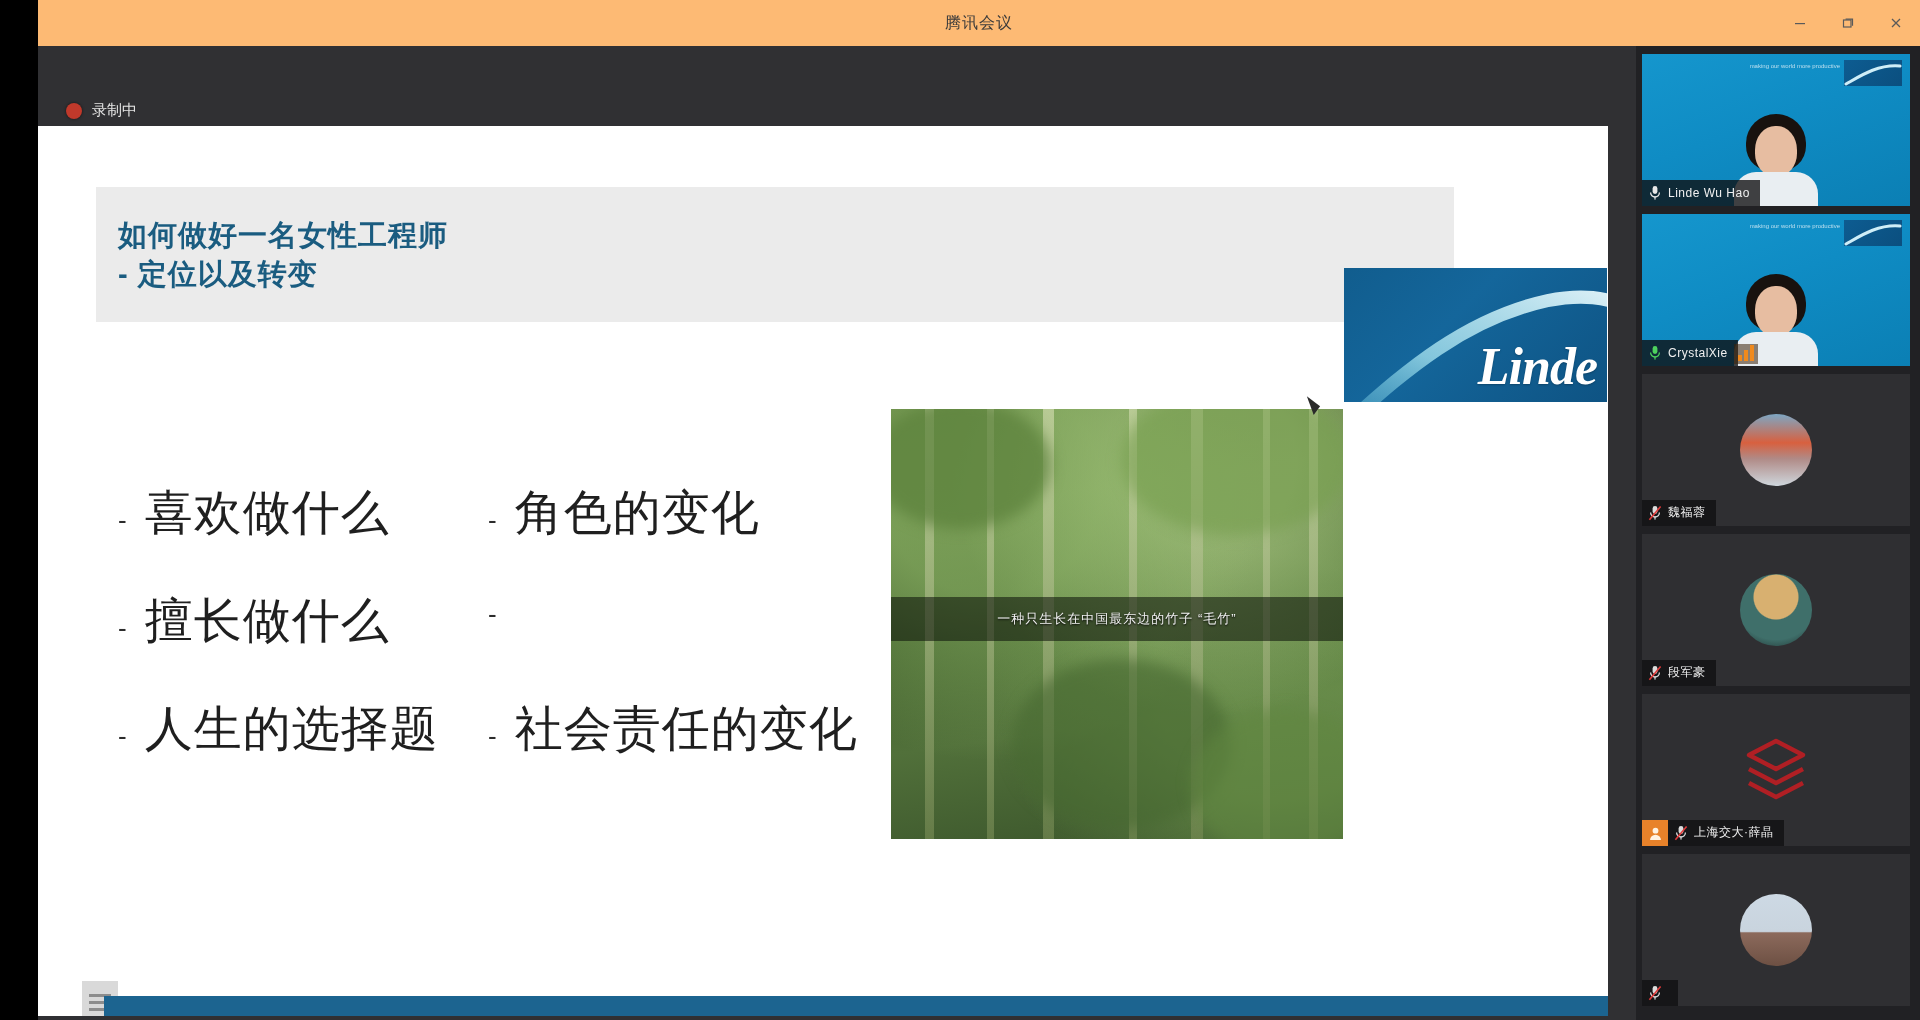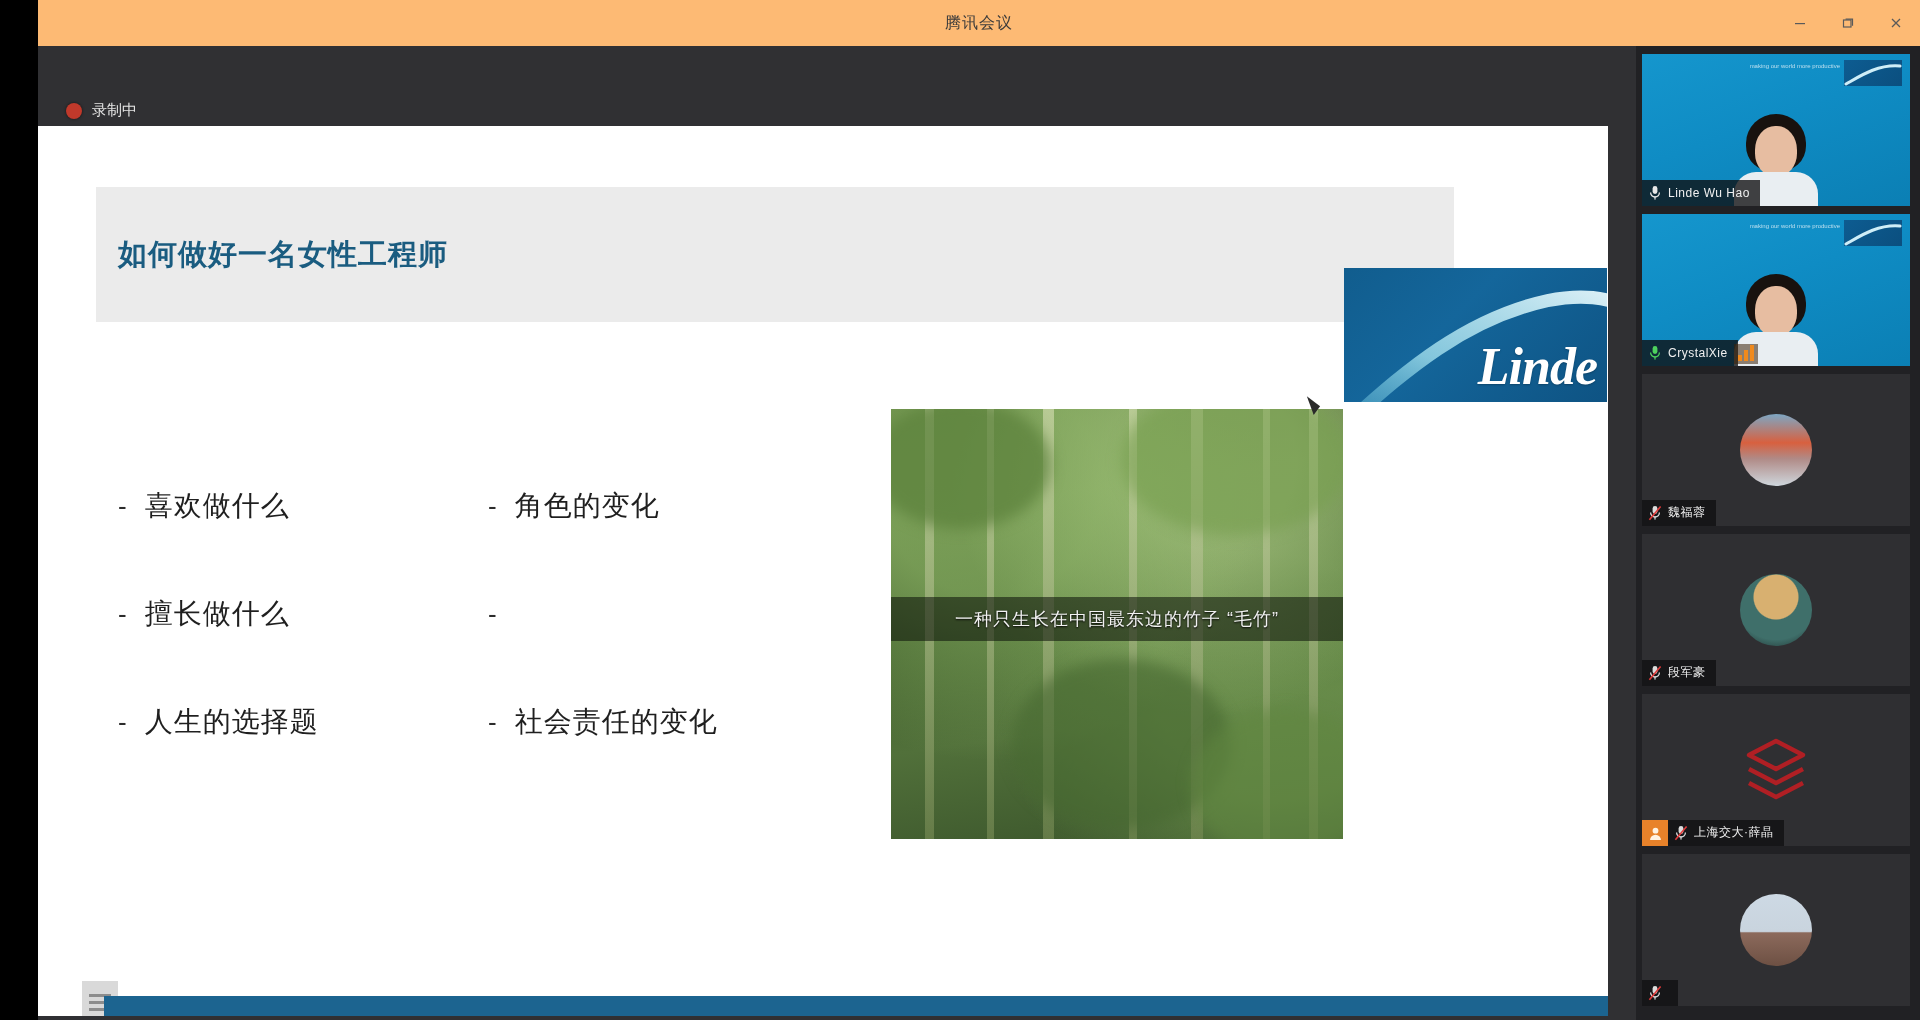--- a/index.html
+++ b/index.html
@@ -100,21 +100,21 @@
     position: absolute; left: 80px; top: 355px;
     width: 740px;
     display: flex;
   }
   .bullet-col { width: 370px; }
   .bullet-row {
     display: flex; align-items: baseline; gap: 18px;
     height: 108px;
   }
   .bullet-dash { color: #2c2c2c; font-size: 26px; line-height: 1; padding-top: 12px;}
-  .bullet-text { color: #1f1f1f; font-size: 28px; letter-spacing: 1px; }
+  .bullet-text { color: #1f1f1f; font-size: 48px; letter-spacing: 1px; }
 
   .photo {
     position: absolute; left: 853px; top: 283px;
     width: 452px; height: 430px;
     background:
       radial-gradient(circle at 22% 18%, rgba(150,190,110,.55) 0 22%, rgba(0,0,0,0) 55%),
       radial-gradient(circle at 70% 12%, rgba(190,215,150,.5) 0 18%, rgba(0,0,0,0) 52%),
       radial-gradient(circle at 85% 62%, rgba(120,160,85,.55) 0 26%, rgba(0,0,0,0) 60%),
       linear-gradient(172deg, #4e6d32 0%, #57773a 22%, #41602c 48%, #51703a 70%, #39532a 100%);
     overflow: hidden;
@@ -127,21 +127,21 @@
   .photo .leafblob {
     position: absolute; border-radius: 50%;
     filter: blur(7px);
   }
   .photo-caption {
     position: absolute; left: 0; right: 0; top: 188px;
     height: 44px; background: rgba(10,14,8,.55);
     display: flex; align-items: center; justify-content: center;
   }
   .photo-caption span {
-    color: #f2f2f2; font-size: 18px; letter-spacing: 1px;
+    color: #f2f2f2; font-size: 13px; letter-spacing: 1px;
     text-shadow: 0 1px 2px #000;
     text-align: center;
   }
 
   .slide-banner {
     position: absolute; left: 66px; top: 870px;
     width: 1504px; height: 78px;
     background: #1c6490;
     display: flex; align-items: center; justify-content: center;
   }
@@ -291,20 +291,21 @@
 
       <div class="rec-indicator">
         <span class="rec-dot"></span>
         <span class="rec-label">录制中</span>
       </div>
 
       <div class="slide">
 
         <div class="slide-header">
           <div class="slide-title-1">如何做好一名女性工程师</div>
+          <div class="slide-title-2">- 定位以及转变</div>
         </div>
 
         <div class="linde-logo">
           <svg class="linde-arc" viewBox="0 0 263 134" preserveAspectRatio="none">
             <defs>
               <linearGradient id="arcg" x1="0" y1="1" x2="1" y2="0">
                 <stop offset="0%" stop-color="#6fd3e8" stop-opacity=".15"></stop>
                 <stop offset="45%" stop-color="#a8e6f2" stop-opacity=".75"></stop>
                 <stop offset="100%" stop-color="#e6f8fc" stop-opacity=".95"></stop>
               </linearGradient>

